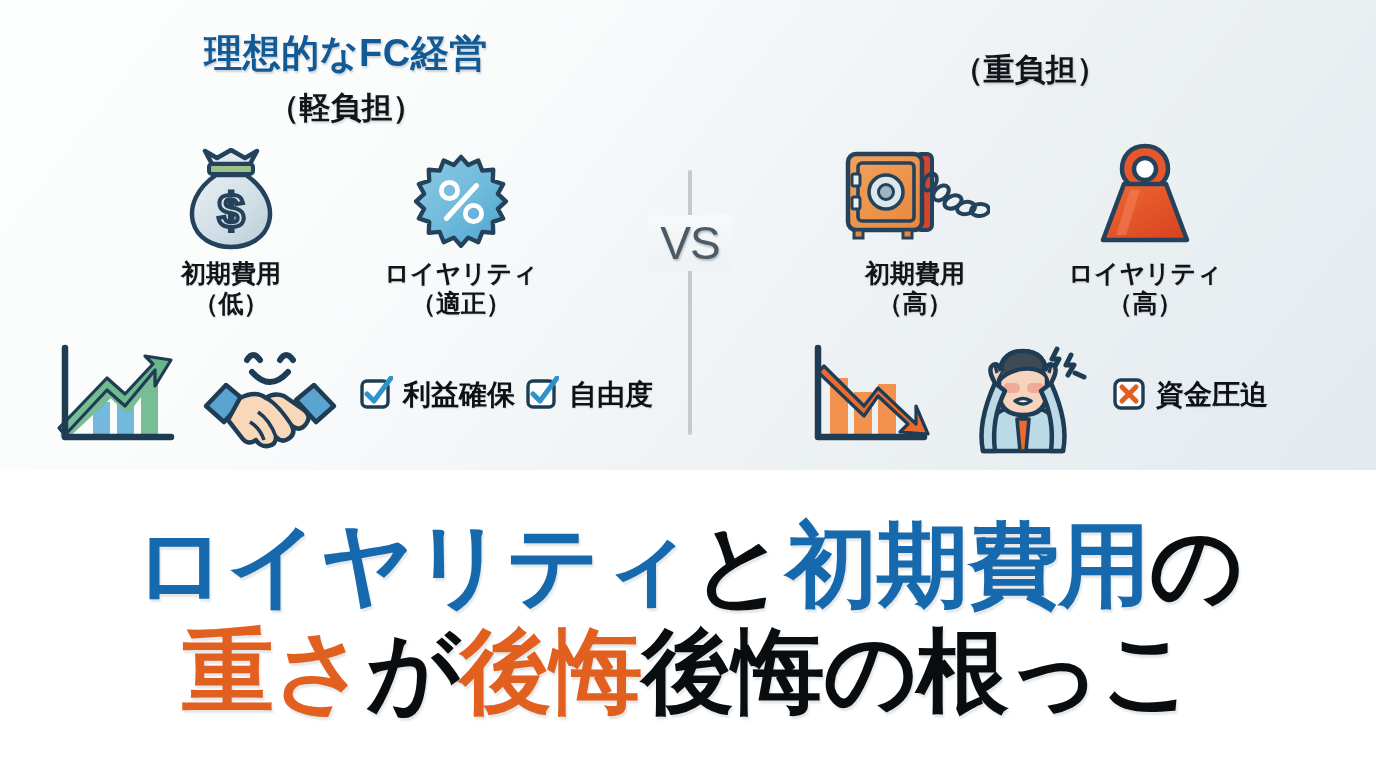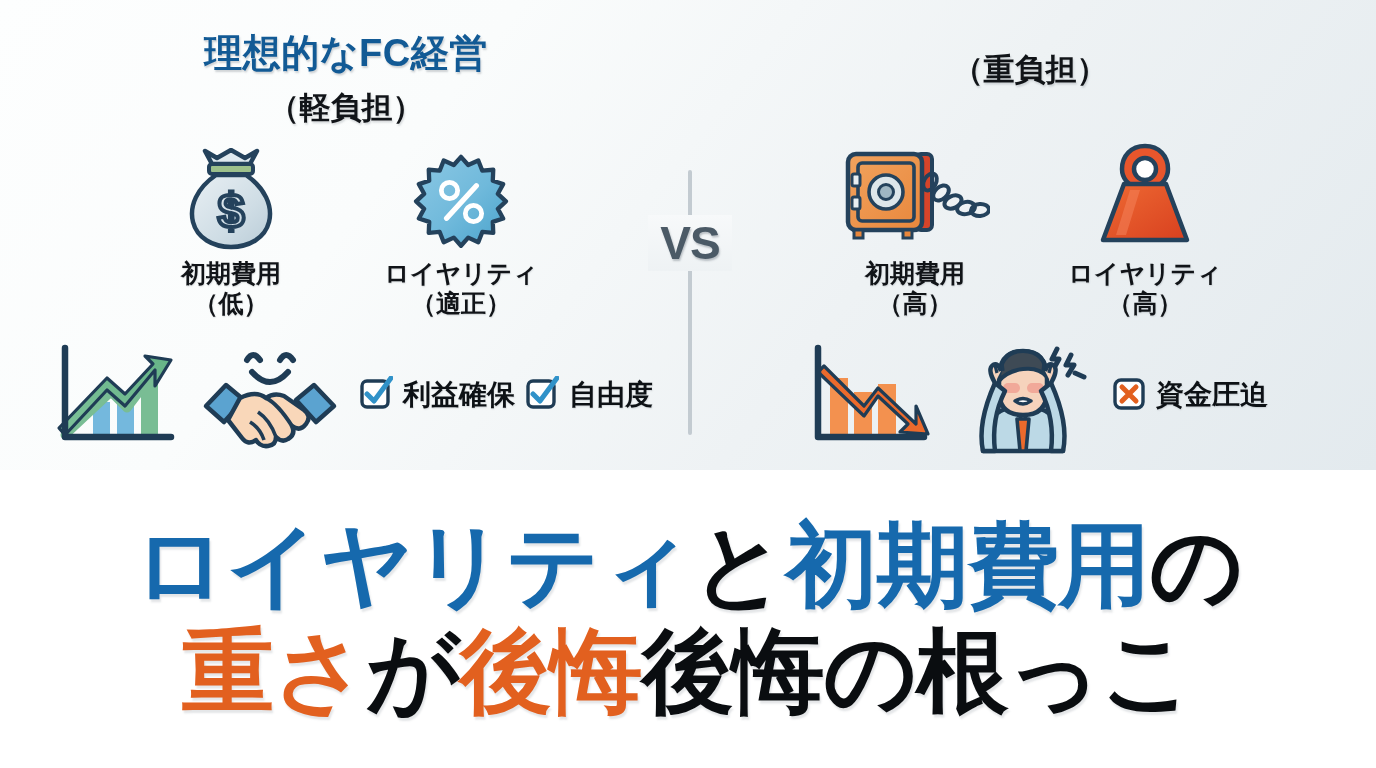--- a/index.html
+++ b/index.html
@@ -79,21 +79,21 @@
     position: absolute;
     left: 648px;
     top: 215px;
     width: 84px;
     height: 56px;
     display: flex;
     align-items: center;
     justify-content: center;
     background: linear-gradient(180deg,#f7f9fa 0%, #eef2f4 100%);
     font-size: 46px;
-    font-weight: bold;
+    font-weight: normal;
     color: #4b5a66;
     letter-spacing: -1px;
     text-shadow: 1px 2px 2px rgba(80,92,102,0.35);
   }
 
   
   .icon-row {
     position: absolute;
     top: 140px;
     left: 0;

